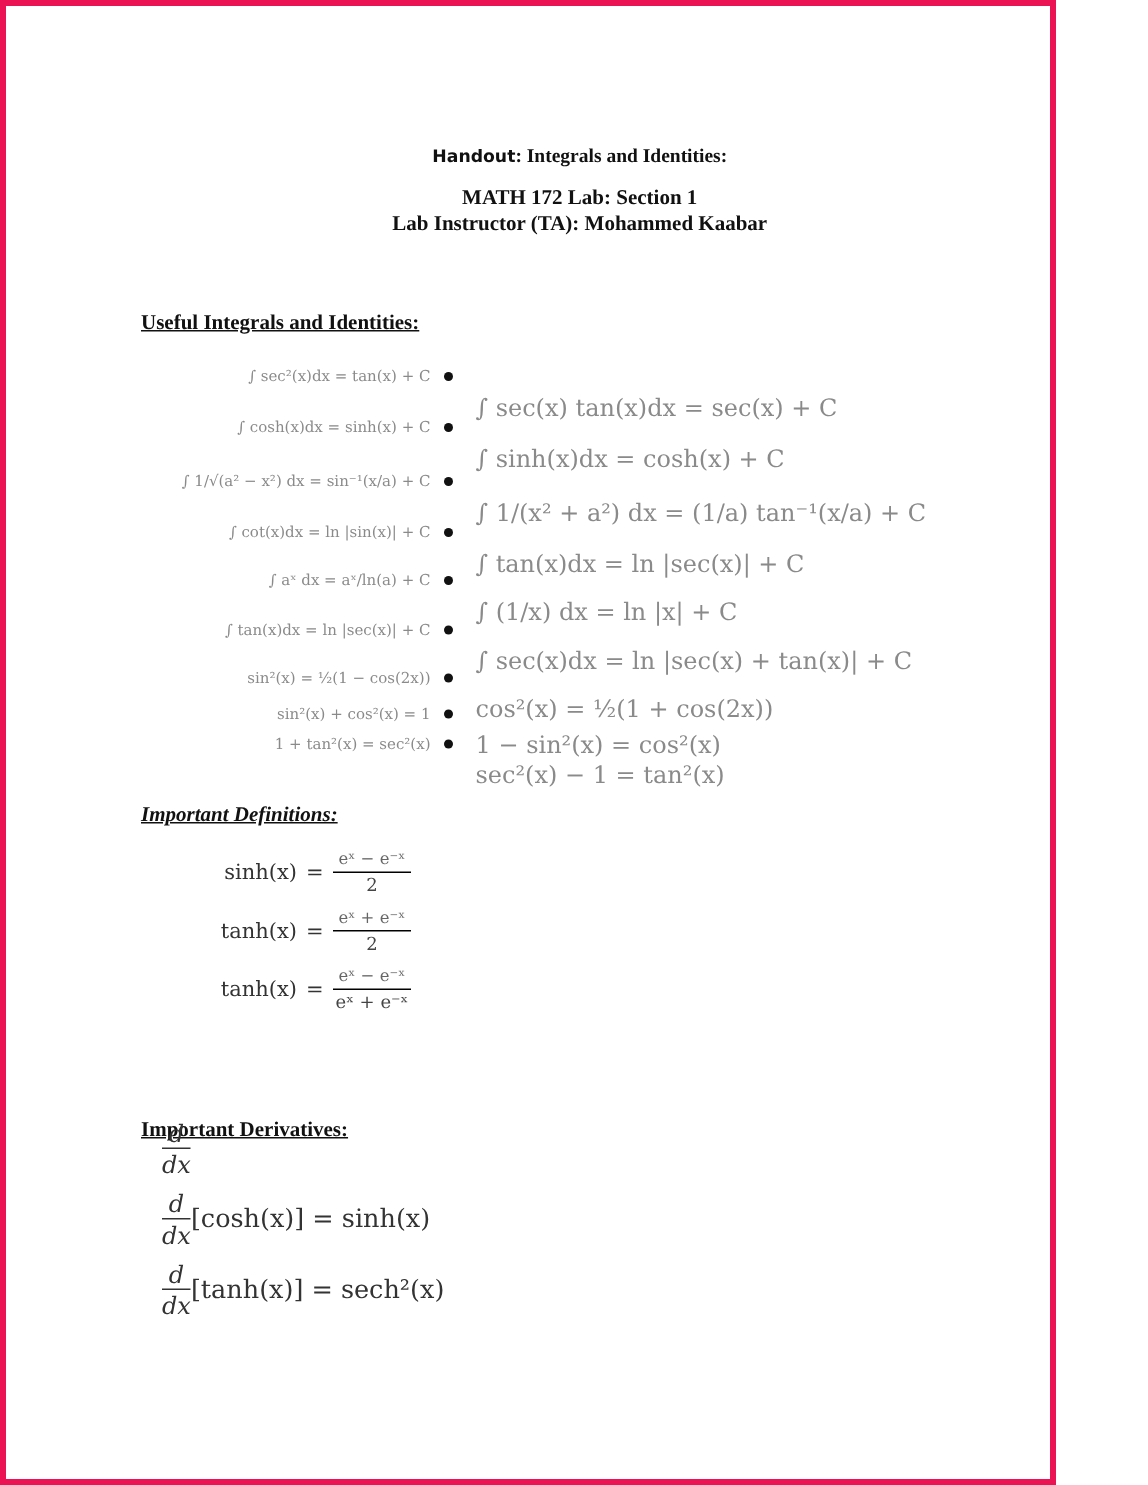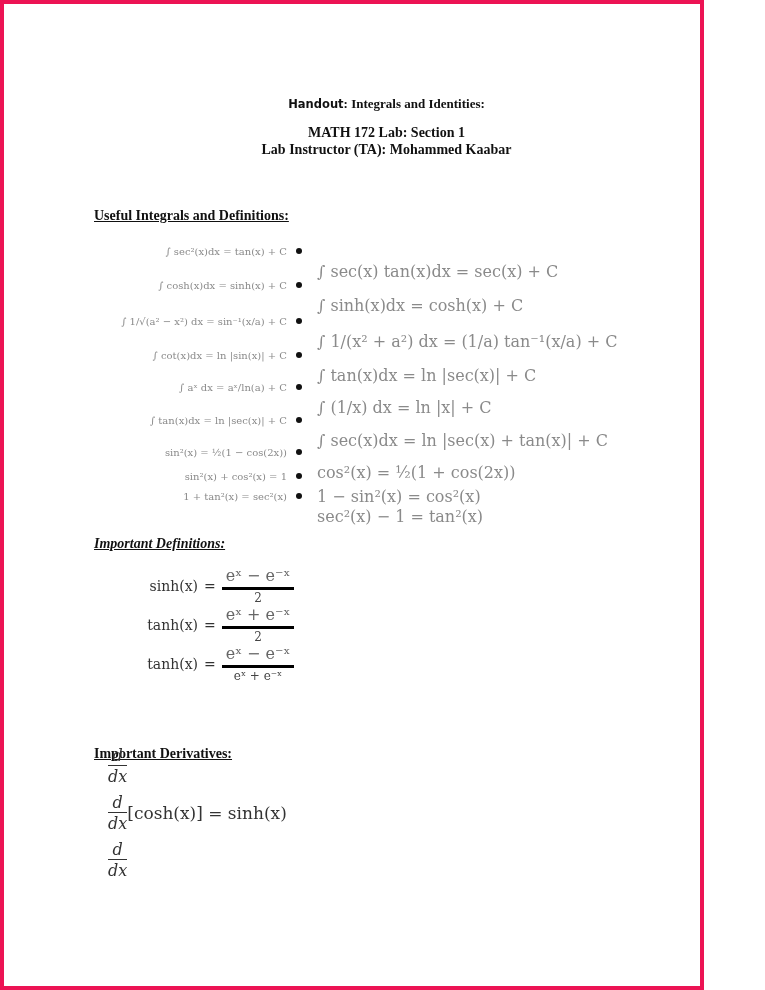--- a/index.html
+++ b/index.html
@@ -43,21 +43,21 @@
     position: absolute; left: 313px; top: 16px;
     font-family: "DejaVu Serif", serif; font-size: 16px; color: #8a8a8a;
     white-space: nowrap;
   }
 
   
   .def { position: absolute; left: 100px; font-family: "DejaVu Serif", serif; font-size: 14px; color: #333; }
   .def .lhs { display: inline-block; width: 94px; text-align: right; vertical-align: middle; }
   .def .eq { display: inline-block; margin: 0 6px; vertical-align: middle; }
   .frac { display: inline-block; vertical-align: middle; text-align: center; }
-  .frac .num { display: block; padding: 0 4px 2px; border-bottom: 3px solid #000000; font-size: 16px; color: #666; }
+  .frac .num { display: block; padding: 0 4px 2px; border-bottom: 1px solid #000000; font-size: 11px; color: #666; }
   .frac .den { display: block; padding-top: 1px; font-size: 12px; color: #444; }
 
   
   .der { position: absolute; left: 104px; font-family: "DejaVu Serif", serif; font-size: 17px; color: #333; white-space: nowrap; }
   .der .frac .num, .der .frac .den { font-size: 16px; font-style: italic; color: #333; }
   .der .frac .num { border-bottom: 1px solid #333; padding: 0 3px; }
 </style>
 </head>
 <body>
 
@@ -66,21 +66,21 @@
   <div class="title serif">
     <span class="lead">Handout</span><span>: Integrals and Identities:</span>
   </div>
 
   <div class="course serif">
     <div>MATH 172 Lab: Section 1</div>
     <div>Lab Instructor (TA): Mohammed Kaabar</div>
   </div>
 
 
-  <div class="heading h1 serif">Useful Integrals and Definitions:</div>
+  <div class="heading h1 serif">Useful Integrals and Identities:</div>
 
   <div class="int-row" style="top:242px">
     <span class="int-left">∫ sec²(x)dx = tan(x) + C</span>
     <span class="int-bullet"></span>
     <span class="int-right">∫ sec(x) tan(x)dx = sec(x) + C</span>
   </div>
   <div class="int-row" style="top:276px">
     <span class="int-left">∫ cosh(x)dx = sinh(x) + C</span>
     <span class="int-bullet"></span>
     <span class="int-right">∫ sinh(x)dx = cosh(x) + C</span>
@@ -135,16 +135,16 @@
 
   <div class="heading h3 serif">Important Derivatives:</div>
 
   <div class="der" style="top:742px">
     <span class="frac"><span class="num">d</span><span class="den">dx</span></span>
   </div>
   <div class="der" style="top:789px">
     <span class="frac"><span class="num">d</span><span class="den">dx</span></span><span style="vertical-align:middle">[cosh(x)] = sinh(x)</span>
   </div>
   <div class="der" style="top:836px">
-    <span class="frac"><span class="num">d</span><span class="den">dx</span></span>
+    <span class="frac"><span class="num">d</span><span class="den">dx</span></span><span style="vertical-align:middle">[tanh(x)] = sech²(x)</span>
   </div>
 
 </div>
 
 </body></html>

